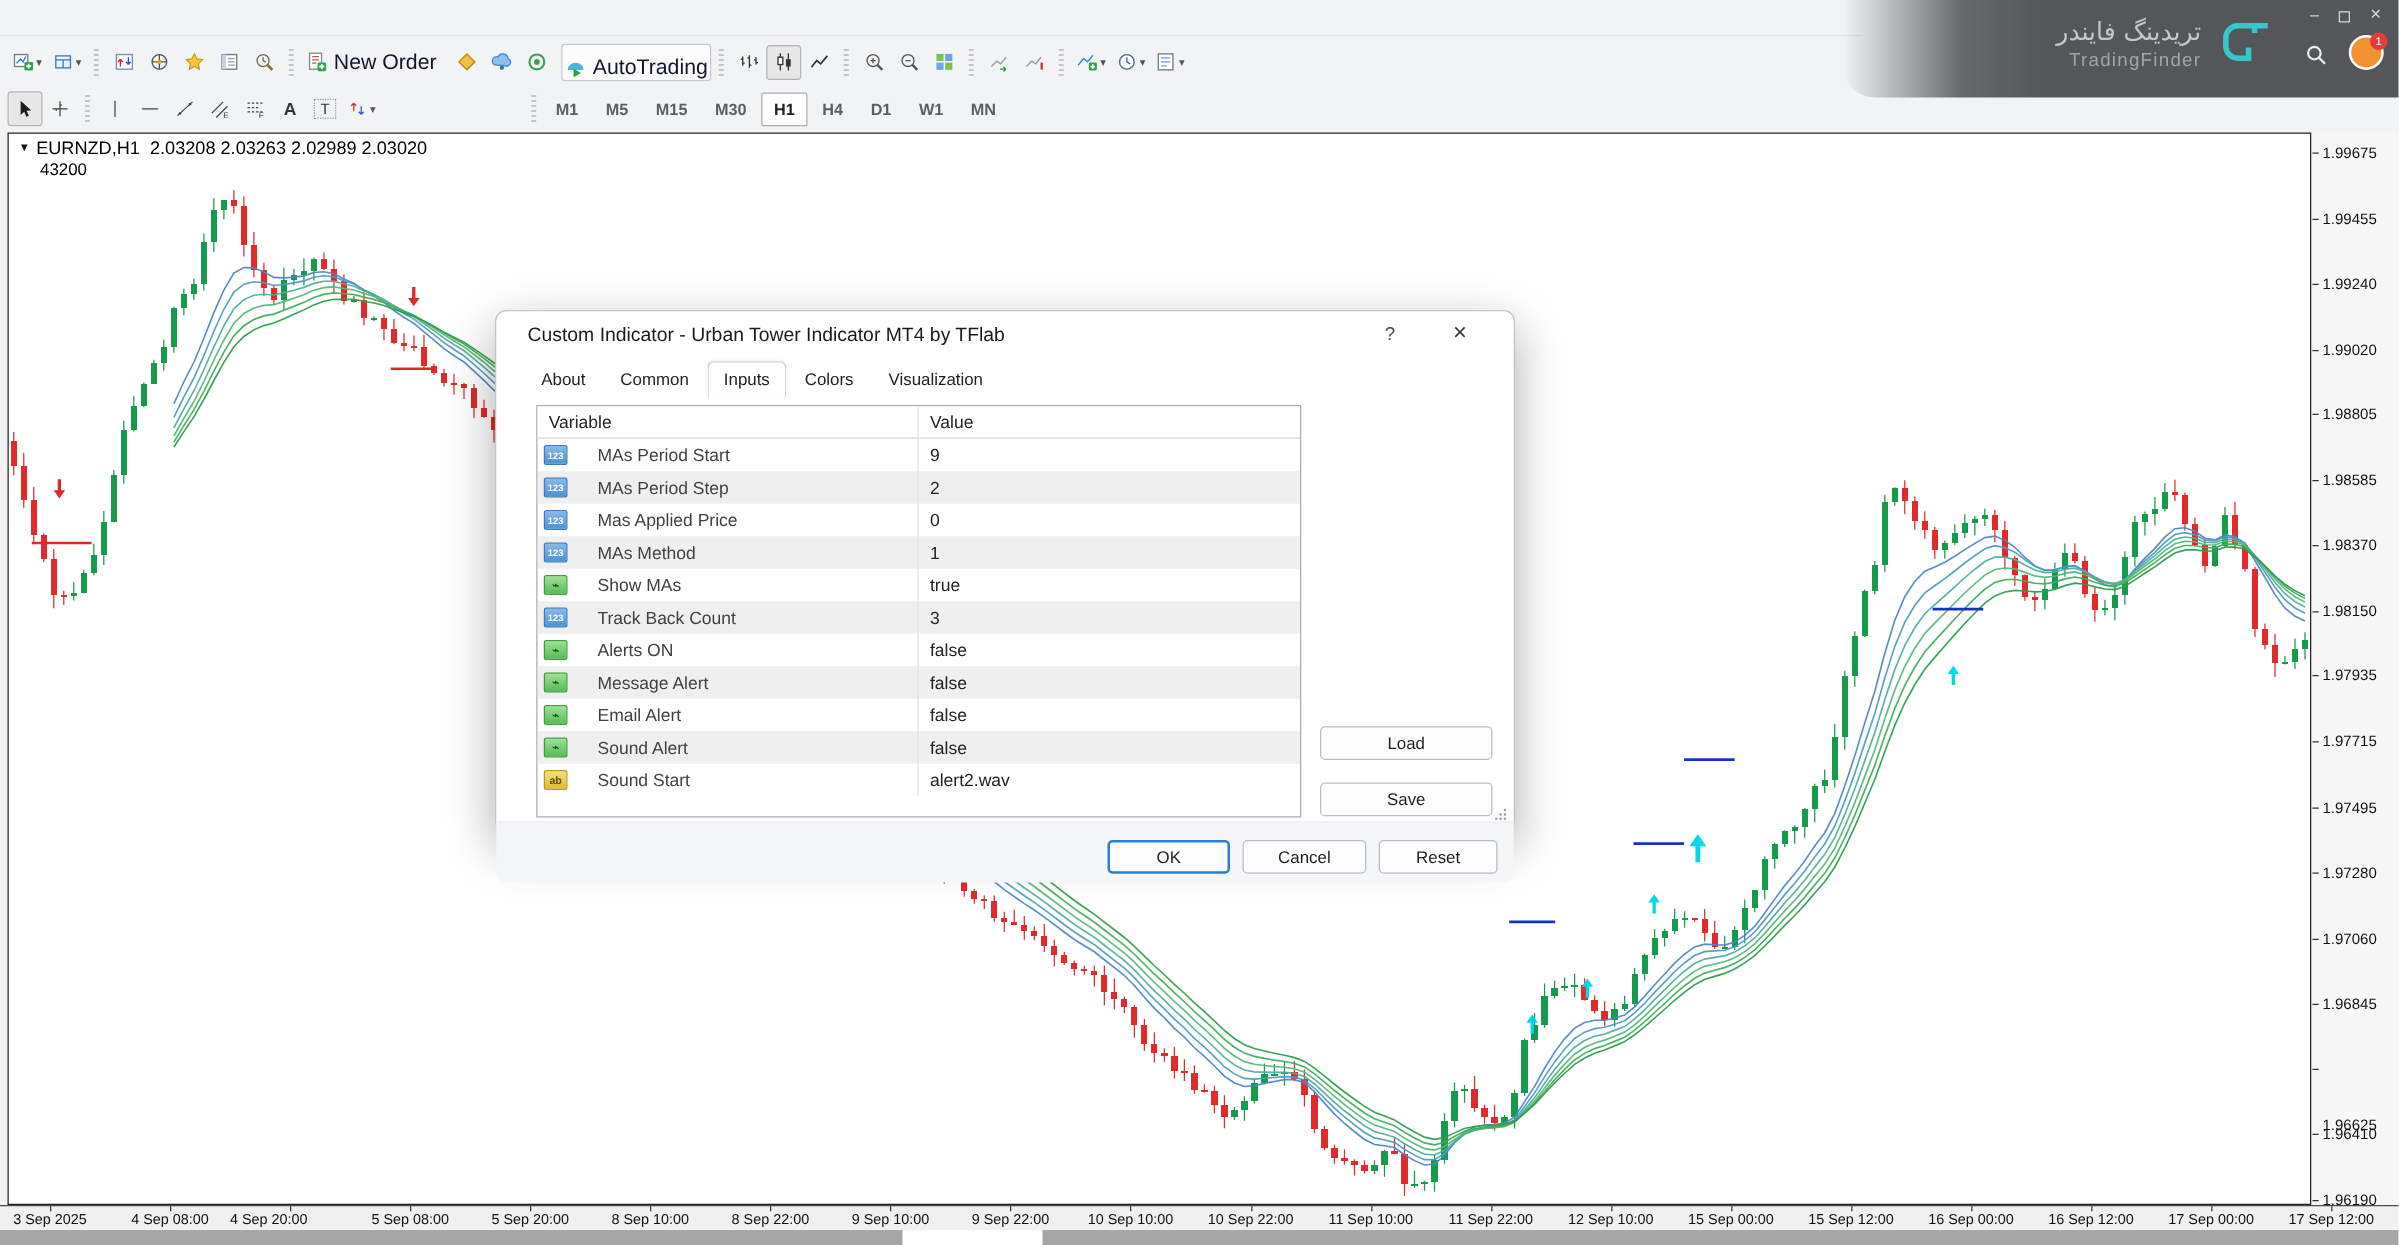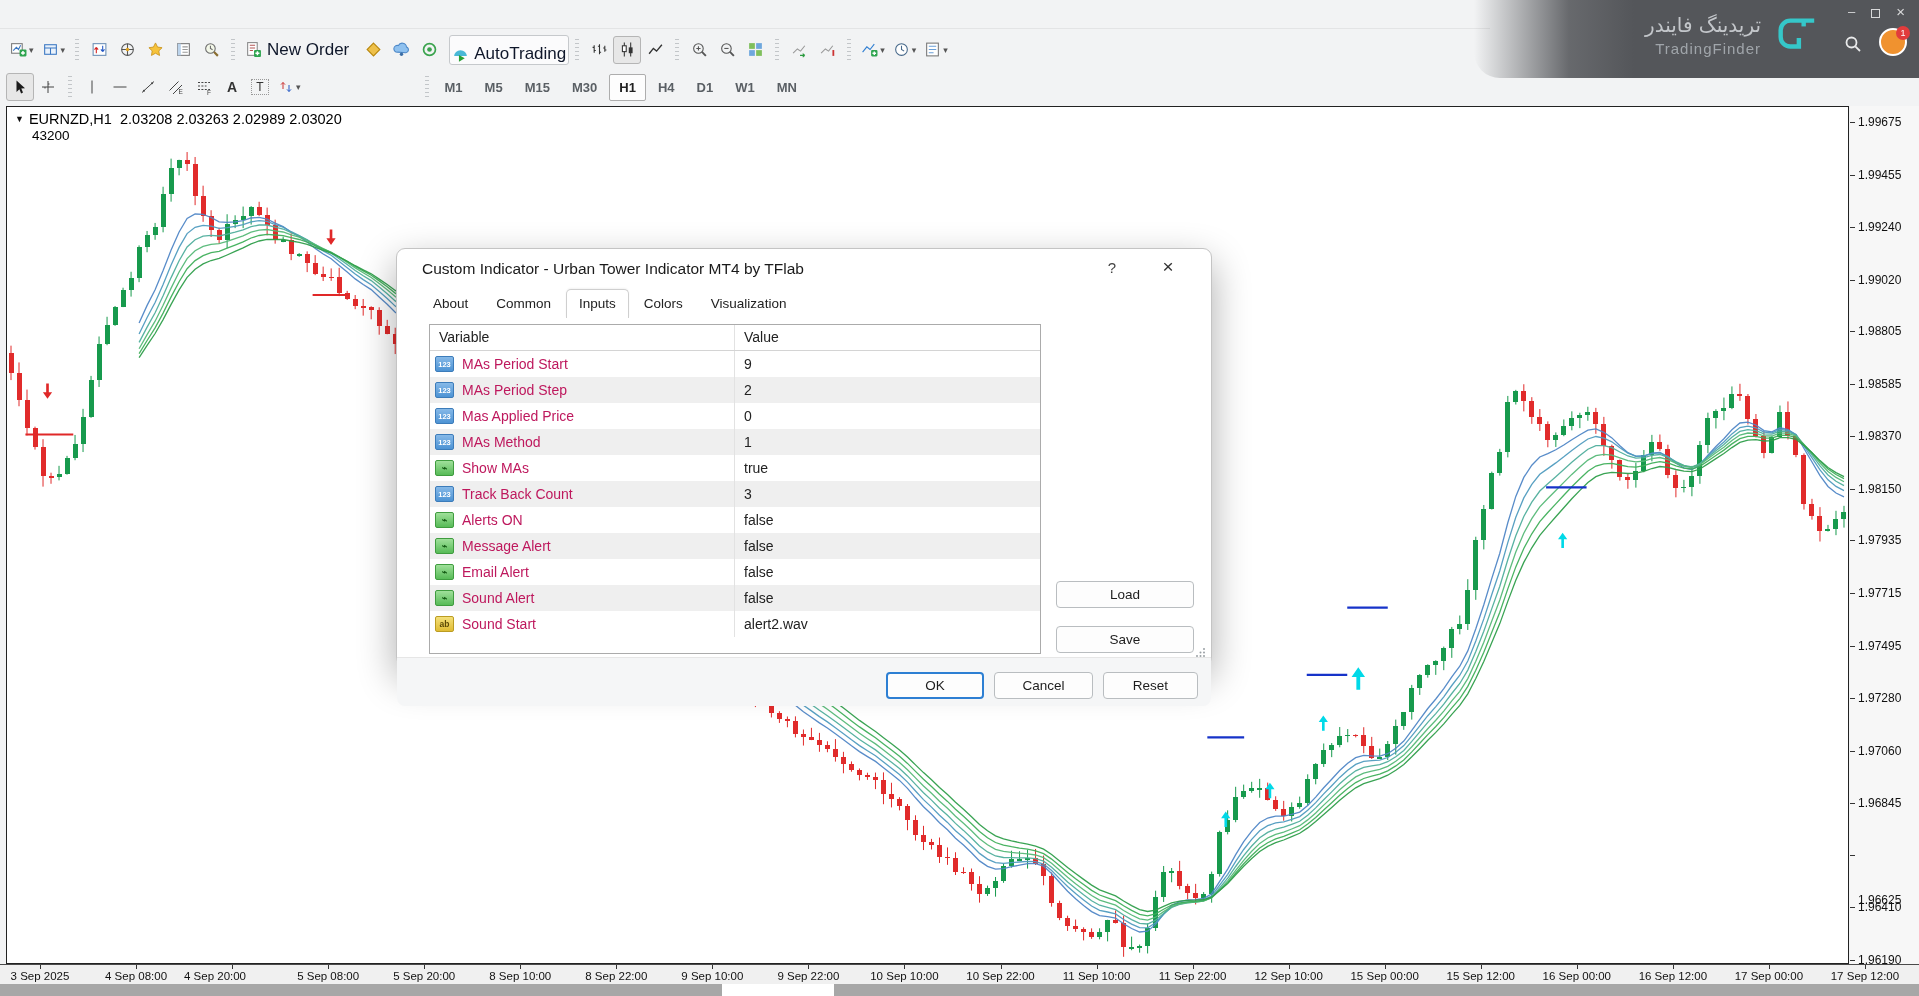--- a/index.html
+++ b/index.html
@@ -72,21 +72,21 @@
   .dlg-tab.active { background:#fff; border-color:#cfcfcf; box-shadow:0 -1px 2px rgba(0,0,0,.05); font-weight:400; }
   .dlg-table { position:absolute; left:32px; top:75px; width:612px; height:330px; border:1px solid #ababab; background:#fff; overflow:hidden; }
   .dt-header { display:flex; height:26px; border-bottom:1px solid #d4d4d4; background:#fff; }
   .dt-header .hcell { font-size:14px; color:#222; padding:4px 0 0 9px; }
   .dt-col-var { width:305px; border-right:1px solid #e2e2e2; }
   .dt-col-val { flex:1; }
   .dt-row { display:flex; height:26px; align-items:center; }
   .dt-row.alt { background:#efefef; }
   .dt-row .vcell { width:305px; display:flex; align-items:center; height:100%; border-right:1px solid #e2e2e2; padding-left:5px; }
   .dt-row .wcell { flex:1; padding-left:9px; font-size:14px; color:#222; }
-  .dt-row .rname { font-size:14px; color:#be185d; margin-left:8px; white-space:nowrap; }
+  .dt-row .rname { font-size:14px; color:#404040; margin-left:24px; white-space:nowrap; }
   .picon { width:19px; height:16px; border-radius:2px; font-size:7.5px; font-weight:bold; display:flex; align-items:center; justify-content:center; flex:0 0 auto; }
   .picon.int { background:linear-gradient(#86b9e8,#4d93d4); color:#fff; border:1px solid #3c7cba; }
   .picon.bool { background:linear-gradient(#9fe09a,#57bb57); color:#145c14; border:1px solid #3f9c3f; font-size:9px; }
   .picon.str { background:linear-gradient(#f4e07a,#e0bc34); color:#5c4a06; border:1px solid #bb9c22; font-size:8.5px; }
   .dlg-footer { position:absolute; left:0; top:408px; width:100%; height:49px; background:#f5f6f7; border-top:1px solid #e6e6e6; border-radius:0 0 8px 8px; }
   .dlg-btn { position:absolute; height:27px; background:#fdfdfd; border:1px solid #b9bdc0; border-radius:4px; font-size:13.5px; color:#1d1d1d; text-align:center; line-height:25px; }
   #btn-load { left:659px; top:332px; width:138px; }
   #btn-save { left:659px; top:377px; width:138px; }
   #btn-ok { left:489px; top:423px; width:98px; border:2px solid #2d7fd3; line-height:23px; }
   #btn-cancel { left:597px; top:423px; width:99px; }

